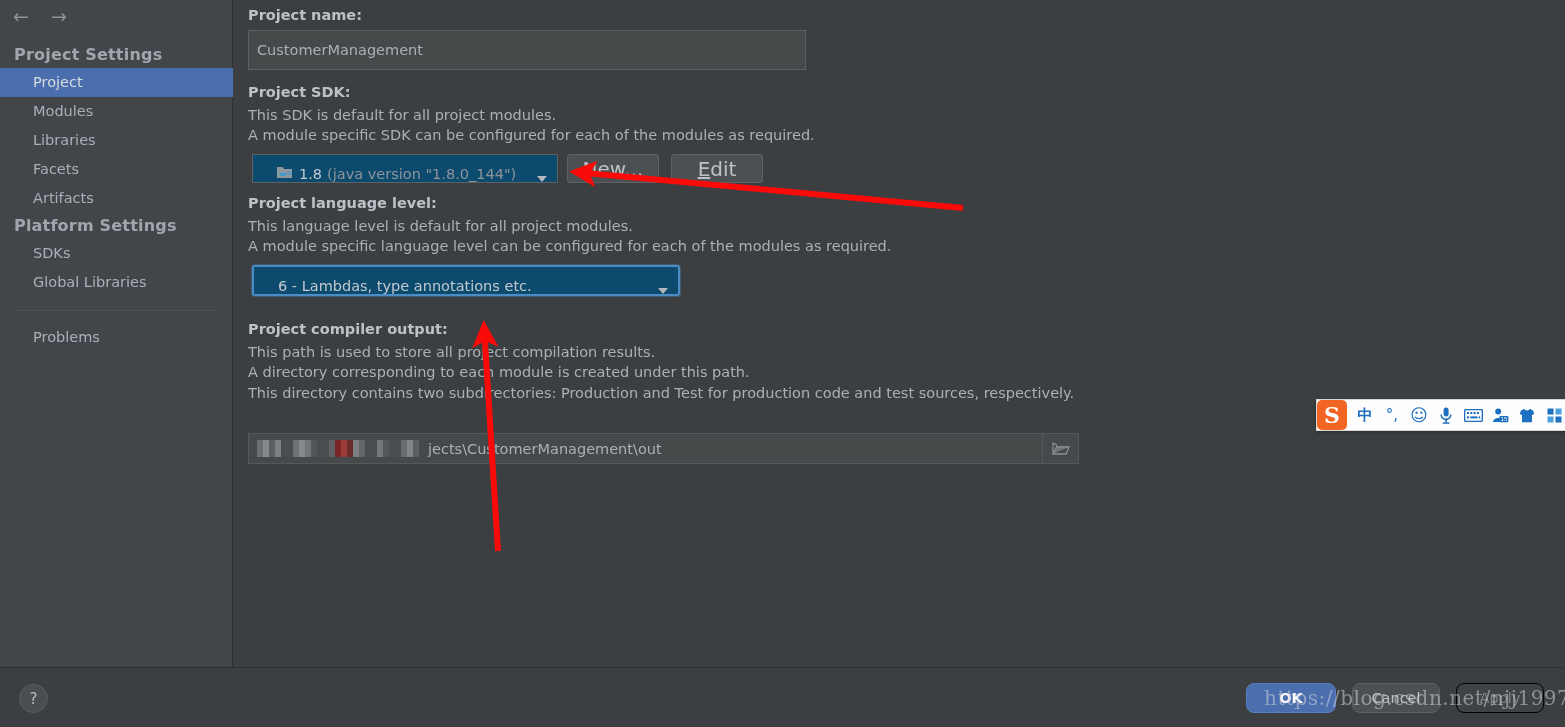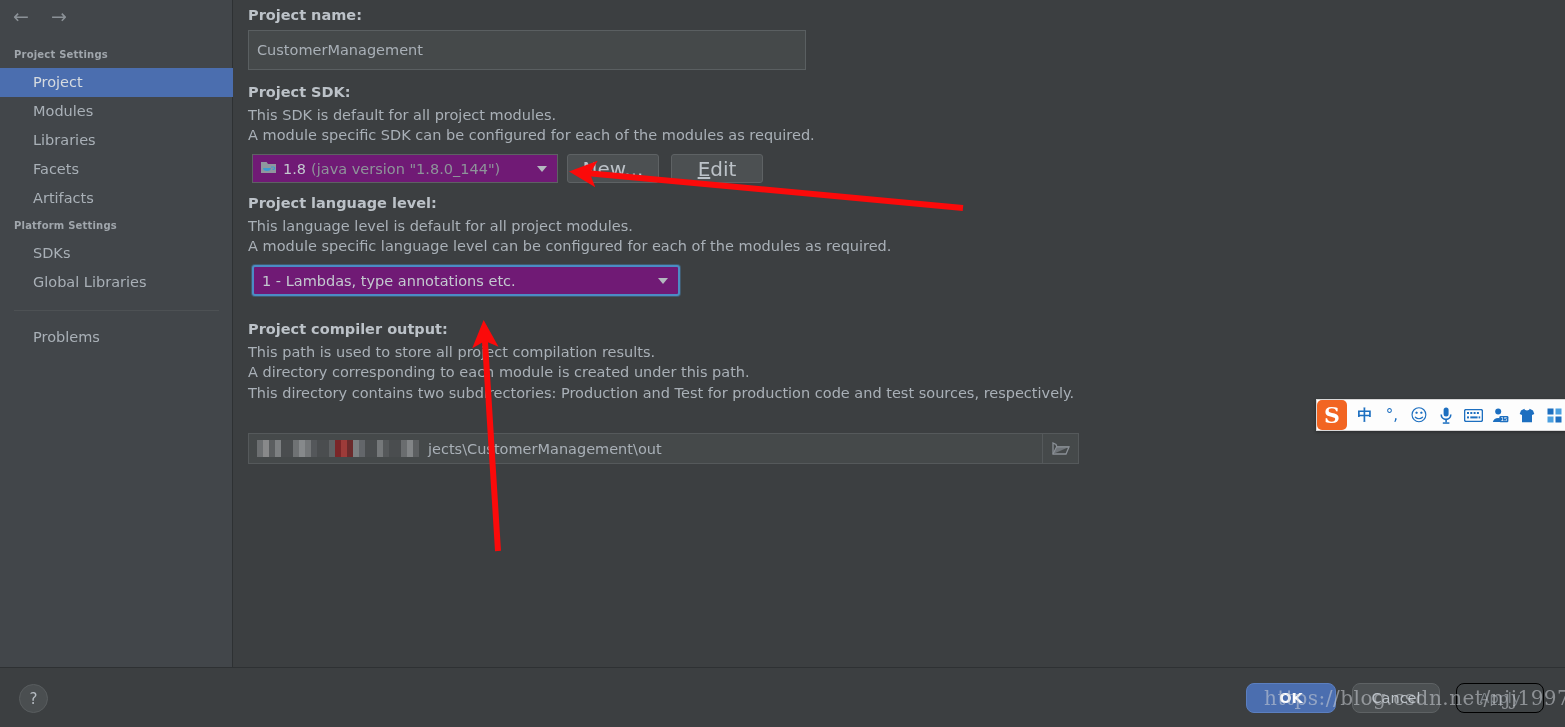--- a/index.html
+++ b/index.html
@@ -44,21 +44,21 @@
     text-align: center;
     cursor: pointer;
     user-select: none;
   }
   .group-header {
     padding: 0 0 0 14px;
     height: 26px;
     line-height: 26px;
     font-weight: bold;
     color: #a0a6ac;
-    font-size: 10px;
+    font-size: 16px;
     letter-spacing: 0.2px;
   }
   .side-item {
     height: 29px;
     line-height: 29px;
     padding-left: 33px;
     color: #a9b0b7;
     font-size: 14.5px;
     cursor: pointer;
     white-space: nowrap;
@@ -101,26 +101,26 @@
     height: 40px;
     line-height: 26px;
     padding: 0 8px;
     font-size: 14.5px;
     font-family: inherit;
     display: flex;
     align-items: center;
   }
 
   .combo {
-    background: #701a75;
+    background: #0c4a6e;
     border: 1px solid #5d6163;
     height: 29px;
     display: flex;
-    align-items: center;
-    padding: 0 4px 0 8px;
+    align-items: flex-end;
+    padding: 0 4px 0 24px;
     cursor: pointer;
     position: relative;
   }
   .combo.focused {
     border: 2px solid #4b8cc4;
     border-radius: 3px;
     box-shadow: 0 0 0 1px rgba(75,140,196,0.35);
   }
   .combo .caret {
     position: absolute;
@@ -343,21 +343,21 @@
     <button class="btn" style="position:absolute; left:437px; top:154px; width:92px;">
       <span style="text-decoration:underline;">E</span>
         <span>dit</span>
     </button>
 
     <div class="lbl-bold" style="position:absolute; left:14px; top:195px;">Project language level:</div>
     <div class="desc" style="position:absolute; left:14px; top:216px;">This language level is default for all project modules.</div>
     <div class="desc" style="position:absolute; left:14px; top:236px;">A module specific language level can be configured for each of the modules as required.</div>
 
     <div class="combo focused" style="position:absolute; left:18px; top:265px; width:428px; height:31px;">
-      <span style="color:#c3c9cf;">1 - Lambdas, type annotations etc.</span>
+      <span style="color:#c3c9cf;">6 - Lambdas, type annotations etc.</span>
       <span class="caret"></span>
     </div>
 
     <div class="lbl-bold" style="position:absolute; left:14px; top:321px;">Project compiler output:</div>
     <div class="desc" style="position:absolute; left:14px; top:342px;">This path is used to store all project compilation results.</div>
     <div class="desc" style="position:absolute; left:14px; top:362px;">A directory corresponding to each module is created under this path.</div>
     <div class="desc" style="position:absolute; left:14px; top:383px;">This directory contains two subdirectories: Production and Test for production code and test sources, respectively.</div>
 
     <div id="out-field">
       <span id="out-mosaic">

